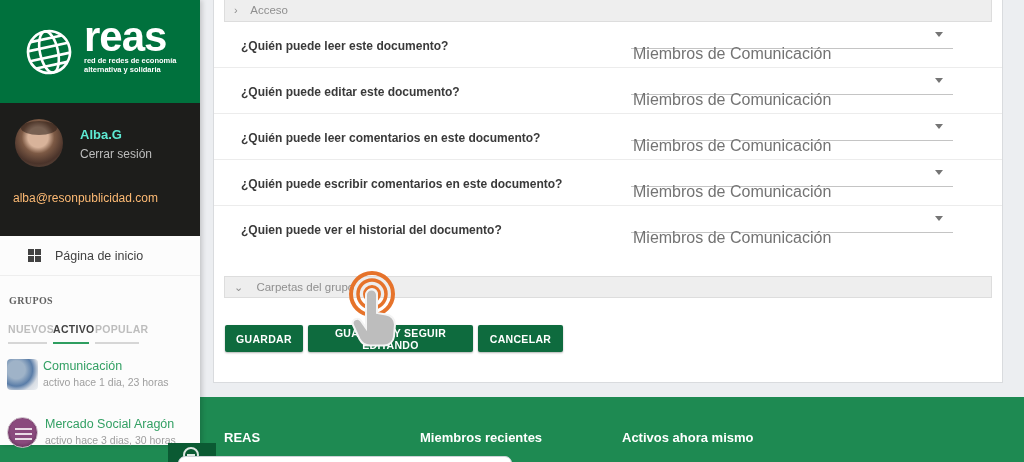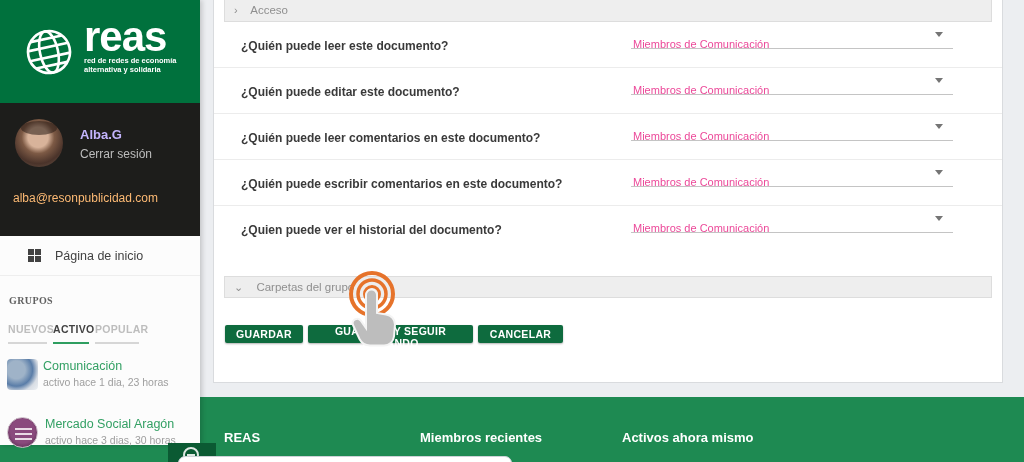--- a/index.html
+++ b/index.html
@@ -23,21 +23,21 @@
   .globe { position:absolute; left:24px; top:26px; }
   .brand { position:absolute; left:84px; top:16px; color:#fff; font-size:42px; font-weight:bold;
            letter-spacing:-1px; line-height:42px; }
   .tagline { position:absolute; left:84px; top:57px; color:#fff; font-size:7.5px; font-weight:bold; line-height:8.5px; }
 
   .profile-block { position:absolute; left:0; top:103px; width:200px; height:133px; background:#1d1d1b; }
   .avatar { position:absolute; left:15px; top:16px; width:48px; height:48px; border-radius:50%;
             background:radial-gradient(circle at 48% 38%, #d8b39a 0 26%, #7d5a45 42%, #4a332a 68%, #6f5d4e 100%); }
   .avatar::after { content:""; position:absolute; left:6px; top:2px; width:36px; height:14px; border-radius:50%;
             background:rgba(40,28,22,.55); }
-  .profile-name { position:absolute; left:80px; top:24px; color:#c4b5fd; font-size:13px; font-weight:bold; }
+  .profile-name { position:absolute; left:80px; top:24px; color:#5eead4; font-size:13px; font-weight:bold; }
   .profile-logout { position:absolute; left:80px; top:44px; color:#bdbdbd; font-size:12px; cursor:pointer; }
   .profile-email { position:absolute; left:13px; top:88px; color:#fdba74; font-size:12px; }
 
   .nav-home { position:absolute; left:0; top:240px; width:200px; height:36px; border-bottom:1px solid #eeeeee; cursor:pointer; }
   .grid-icon { position:absolute; left:28px; top:9px; width:13px; height:13px;
                display:grid; grid-template-columns:6px 6px; grid-template-rows:6px 6px; gap:1px; }
   .grid-icon i { background:#424242; }
   .nav-home-label { position:absolute; left:55px; top:9px; font-size:12.5px; color:#424242; }
 
   .groups-label { position:absolute; left:9px; top:295px; font-size:10px; font-weight:bold; color:#616161; letter-spacing:.4px;font-family:Liberation Serif, serif; }
@@ -84,26 +84,26 @@
 
   .perm-row { position:absolute; left:0; width:788px; height:46px; border-bottom:1px solid #ececec; }
   .perm-row.r0 { top:22px; }
   .perm-row.r1 { top:68px; }
   .perm-row.r2 { top:114px; }
   .perm-row.r3 { top:160px; }
   .perm-row.r4 { top:206px; height:70px; border-bottom:none; }
   .question { position:absolute; left:27px; top:17px; font-size:12px; font-weight:bold; color:#3a3a3a; }
   .select { position:absolute; left:417px; top:5px; width:322px; height:22px;
             border-bottom:1px solid #c4c4c4; cursor:pointer; }
-  .select .val { position:absolute; left:2px; top:11px; font-size:11px; color:#ec4899; }
+  .select .val { position:absolute; left:2px; top:18px; font-size:16px; color:#737373; }
   .select .caret { position:absolute; right:10px; top:5px; width:0; height:0;
                    border-left:4px solid transparent; border-right:4px solid transparent; border-top:5px solid #757575; }
 
   .btn-row { position:absolute; left:0; top:325px; width:788px; height:27px; }
-  .btn { position:absolute; top:0; height:18px; background:#0e6b3e; color:#fff; font-weight:bold;
+  .btn { position:absolute; top:0; height:27px; background:#0e6b3e; color:#fff; font-weight:bold;
          font-size:10.5px; letter-spacing:.3px; border:none; border-radius:2px; cursor:pointer;
          box-shadow:0 1px 2px rgba(0,0,0,.3); font-family:"Liberation Sans", sans-serif; }
   .btn.save { left:11px; width:78px; }
   .btn.save-continue { left:94px; width:165px; }
   .btn.cancel { left:264px; width:85px; }
 
   
   .tap { position:absolute; left:330px; top:256px; width:95px; height:98px; z-index:9; pointer-events:none; }
 </style>
 </head>

